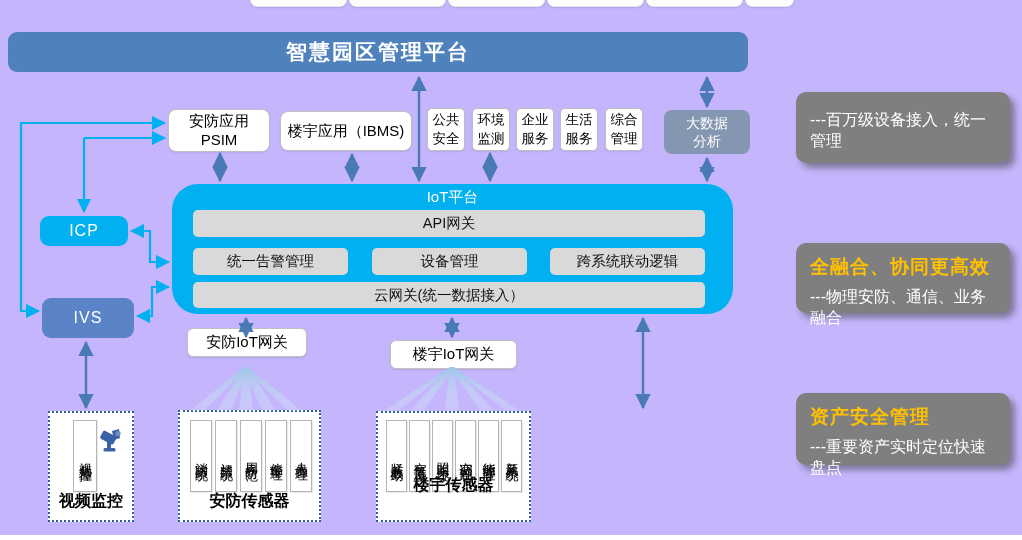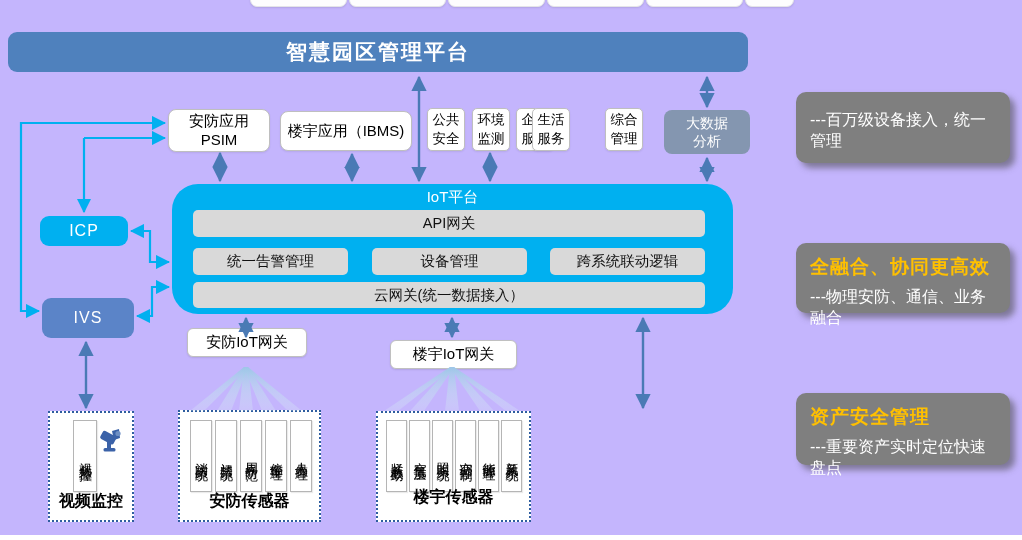--- a/index.html
+++ b/index.html
@@ -74,21 +74,21 @@
       <span>安全</span>
   </div>
   <div class="abs vapp" style="left:472px;top:108px;width:36px;height:41px;">
     <span>环境</span>
       <span>监测</span>
   </div>
   <div class="abs vapp" style="left:516px;top:108px;width:36px;height:41px;">
     <span>企业</span>
       <span>服务</span>
   </div>
-  <div class="abs vapp" style="left:532px;top:108px;width:36px;height:41px;">
+  <div class="abs vapp" style="left:560px;top:108px;width:36px;height:41px;">
     <span>生活</span>
       <span>服务</span>
   </div>
   <div class="abs vapp" style="left:605px;top:108px;width:36px;height:41px;">
     <span>综合</span>
       <span>管理</span>
   </div>
 
   <div class="abs bigdata" style="left:664px;top:110px;width:86px;height:44px;">
     <span>大数据</span>
@@ -139,21 +139,21 @@
     <div class="glabel" style="bottom:8px;">安防传感器</div>
   </div>
 
   <div class="abs sgroup" style="left:376px;top:411px;width:151px;height:107px;">
     <div class="vcol" style="left:8px;top:7px;width:19px;height:70px;">紧急救助</div>
     <div class="vcol" style="left:31px;top:7px;width:19px;height:70px;">空气质量</div>
     <div class="vcol" style="left:54px;top:7px;width:19px;height:70px;">照明系统</div>
     <div class="vcol" style="left:77px;top:7px;width:19px;height:70px;">空调控制</div>
     <div class="vcol" style="left:100px;top:7px;width:19px;height:70px;">能源管理</div>
     <div class="vcol" style="left:123px;top:7px;width:19px;height:70px;">新风系统</div>
-    <div class="glabel" style="bottom:12px;">楼宇传感器</div>
+    <div class="glabel" style="bottom:24px;">楼宇传感器</div>
   </div>
 
 
   <div class="abs panel" style="top:92px;height:71px;">
     <div class="psub">---百万级设备接入，统一管理</div>
   </div>
   <div class="abs panel" style="top:243px;height:70px;">
     <div class="ptitle">全融合、协同更高效</div>
     <div class="psub">---物理安防、通信、业务融合</div>
   </div>

